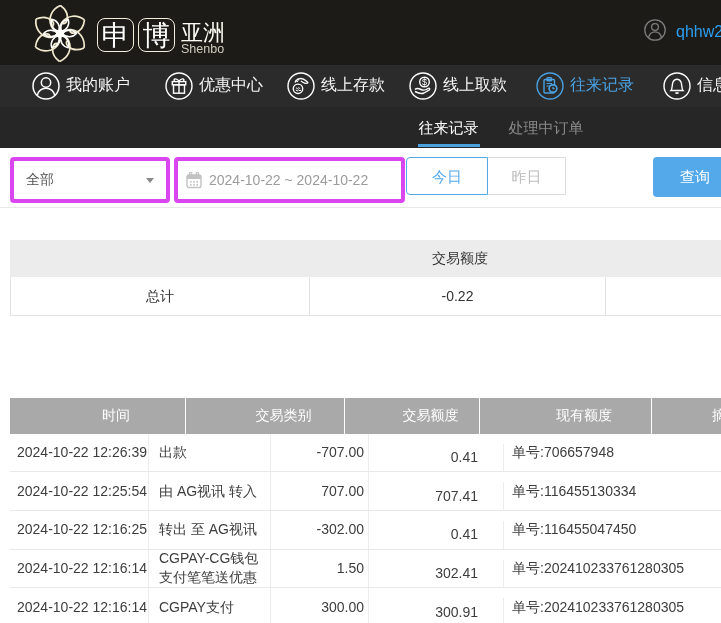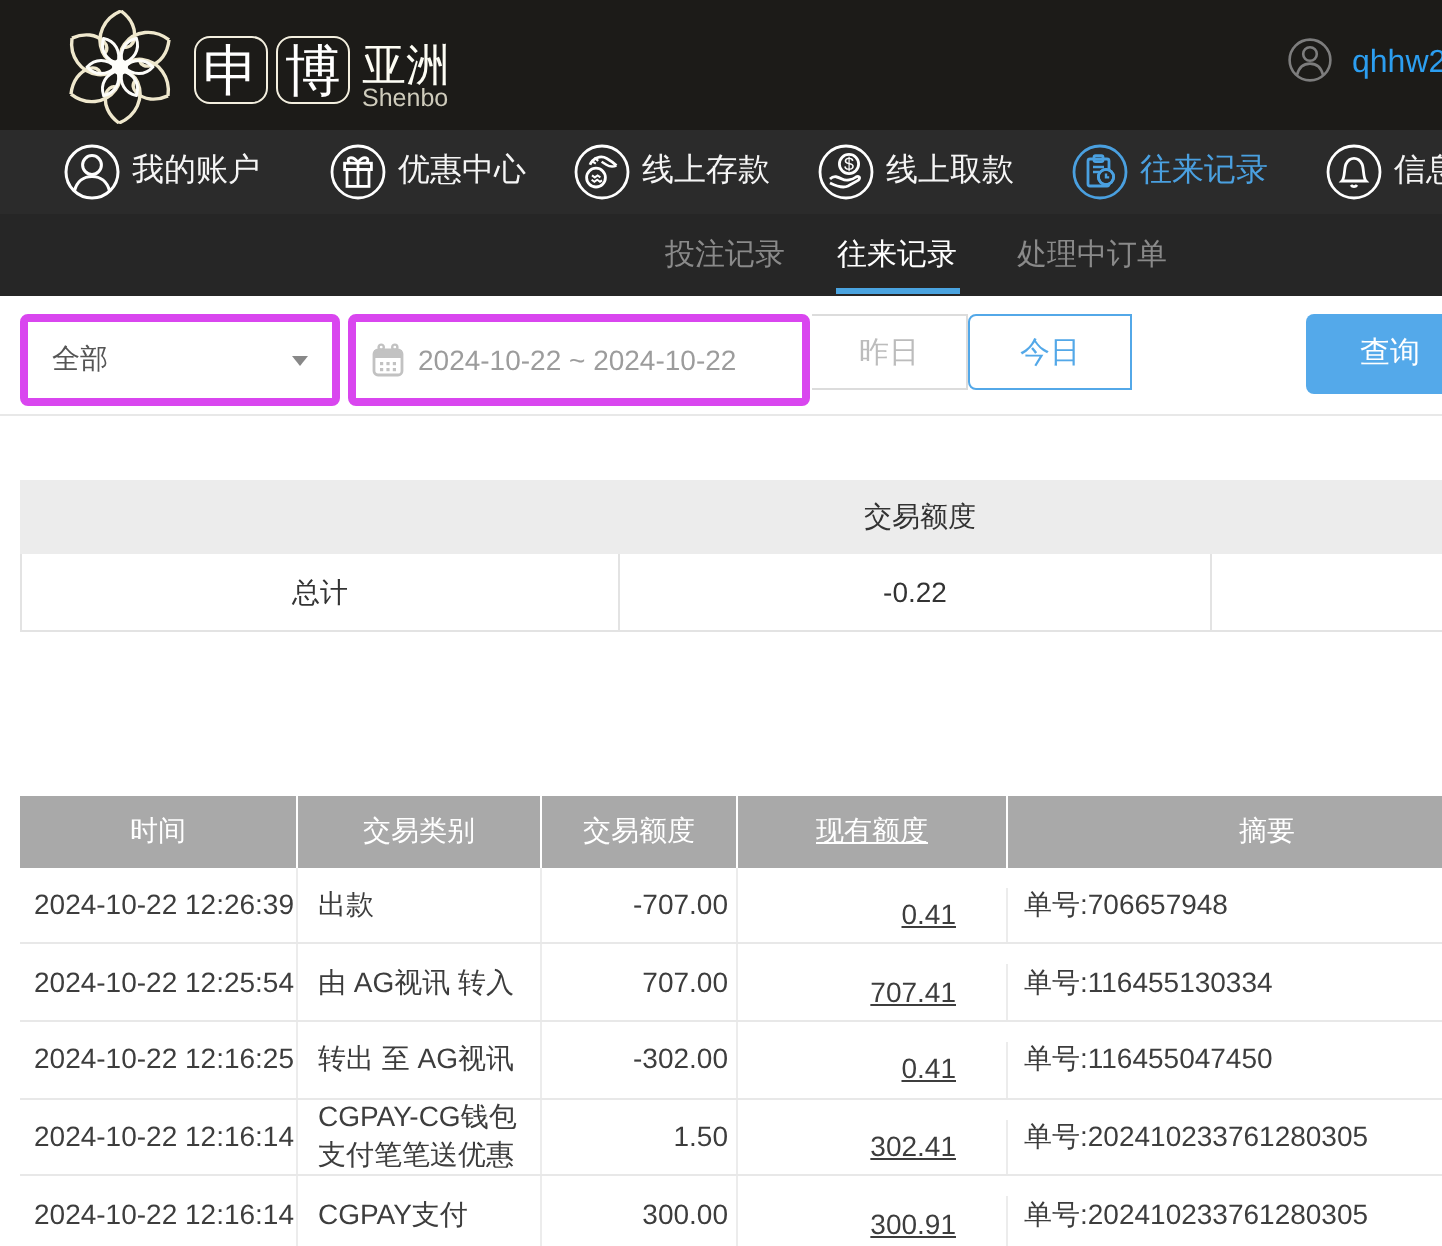--- a/index.html
+++ b/index.html
@@ -42,23 +42,23 @@
   
   .sumh{position:absolute;left:10px;top:240px;width:753px;height:37px;background:#ececec;}
   .sumh .t{position:absolute;left:302px;width:296px;top:0;height:37px;line-height:37px;text-align:center;color:#333;font-size:14px;}
   .sumr{position:absolute;left:10px;top:277px;width:751px;height:38px;border:1px solid #e3e3e3;border-top:none;display:flex;}
   .sumc{height:38px;line-height:38px;text-align:center;font-size:14px;color:#333;box-sizing:border-box;}
   .sc1{width:299px;border-right:1px solid #e3e3e3;}
   .sc2{width:296px;border-right:1px solid #e3e3e3;text-align:center;}
   .sc3{flex:1;}
   
   .tblh{position:absolute;left:10px;top:398px;width:753px;height:35.5px;background:#a9a9a9;display:flex;}
-  .th{height:35.5px;line-height:35.5px;text-align:center;color:#fff;font-size:14px;box-sizing:border-box;border-right:1px solid #fff;}
+  .th{height:35.5px;line-height:35.5px;text-align:center;color:#fff;font-size:14px;box-sizing:border-box;border-right:1px solid #fff;margin-left:37px;}
   .th:last-child{border-right:none;}
-  .c1{width:139px;}.c2{width:122px;}.c3{width:98px;}.c4{width:135px;text-decoration:underline;}.c5{flex:1;}
+  .c1{width:139px;}.c2{width:122px;}.c3{width:98px;}.c4{width:135px;}.c5{flex:1;}
   .row{position:absolute;left:10px;width:753px;display:flex;border-bottom:1px solid #e8e8e8;box-sizing:border-box;}
   .td{box-sizing:border-box;font-size:14px;color:#3d3d3d;display:flex;align-items:center;border-right:1px solid #ececec;line-height:19px;}
   .td:last-child{border-right:none;}
   .td.r{justify-content:flex-end;}
   .p1{padding-left:7px;}
   .p2{padding-left:10px;padding-right:6px;}
   .p3{padding-right:4px;}
   .p4{padding-right:25px;margin-top:10px;}
   .p5{padding-left:8px;}
 </style>
@@ -160,21 +160,20 @@
       <svg width="28" height="28" viewBox="0 0 28 28" fill="none" stroke="#fff" stroke-width="1.4">
         <circle cx="14" cy="14" r="13"></circle>
         <path d="M8,18.5 C9.5,17 9,12 10,10 C11,8 12.5,7.2 14,7.2 C15.5,7.2 17,8 18,10 C19,12 18.5,17 20,18.5 Z"></path>
         <path d="M12.5,20.5 a1.8,1.8 0 0 0 3,0"></path>
       </svg>
       <span>信息</span>
     </div>
   </div>
 
   <div class="sub">
-    <div class="tab" style="left:332px;width:61px;">投注记录</div>
     <div class="tab on" style="left:418px;width:61px;">往来记录</div>
     <div class="tab" style="left:508px;width:76px;">处理中订单</div>
     <div class="tabline"></div>
   </div>
 
   <div class="filt">
     <div class="ctl sel">
         <span class="txt">全部</span>
         <span class="caret"></span>
       </div>
@@ -189,22 +188,22 @@
             <rect x="7.2" y="10" width="1.6" height="1.6"></rect>
             <rect x="10.4" y="10" width="1.6" height="1.6"></rect>
           <rect x="4" y="13" width="1.6" height="1.6"></rect>
             <rect x="7.2" y="13" width="1.6" height="1.6"></rect>
             <rect x="10.4" y="13" width="1.6" height="1.6"></rect>
         </g>
       </svg>
       <span>2024-10-22 ~ 2024-10-22</span>
     </div>
     <div class="grp" style="left:406px;">
+      <div class="gbtn g1">今日</div>
       <div class="gbtn g2">昨日</div>
-      <div class="gbtn g1">今日</div>
     </div>
     <div class="query">查询</div>
   </div>
 
   <div class="sumh">
       <div class="t">交易额度</div>
     </div>
   <div class="sumr">
     <div class="sumc sc1">总计</div>
     <div class="sumc sc2">-0.22</div>

